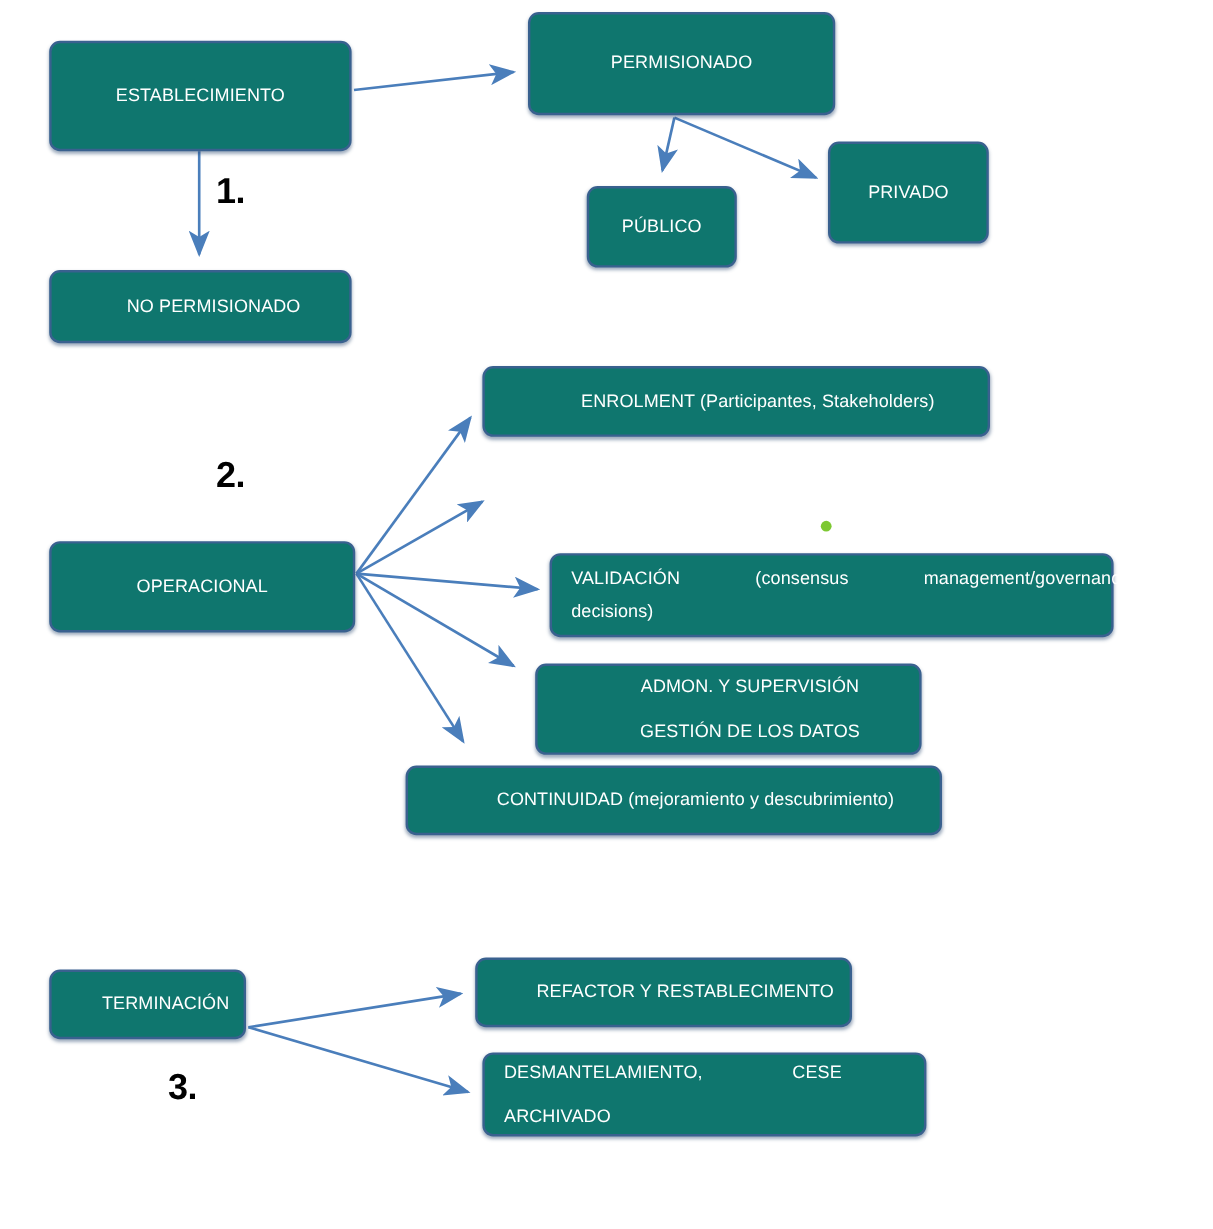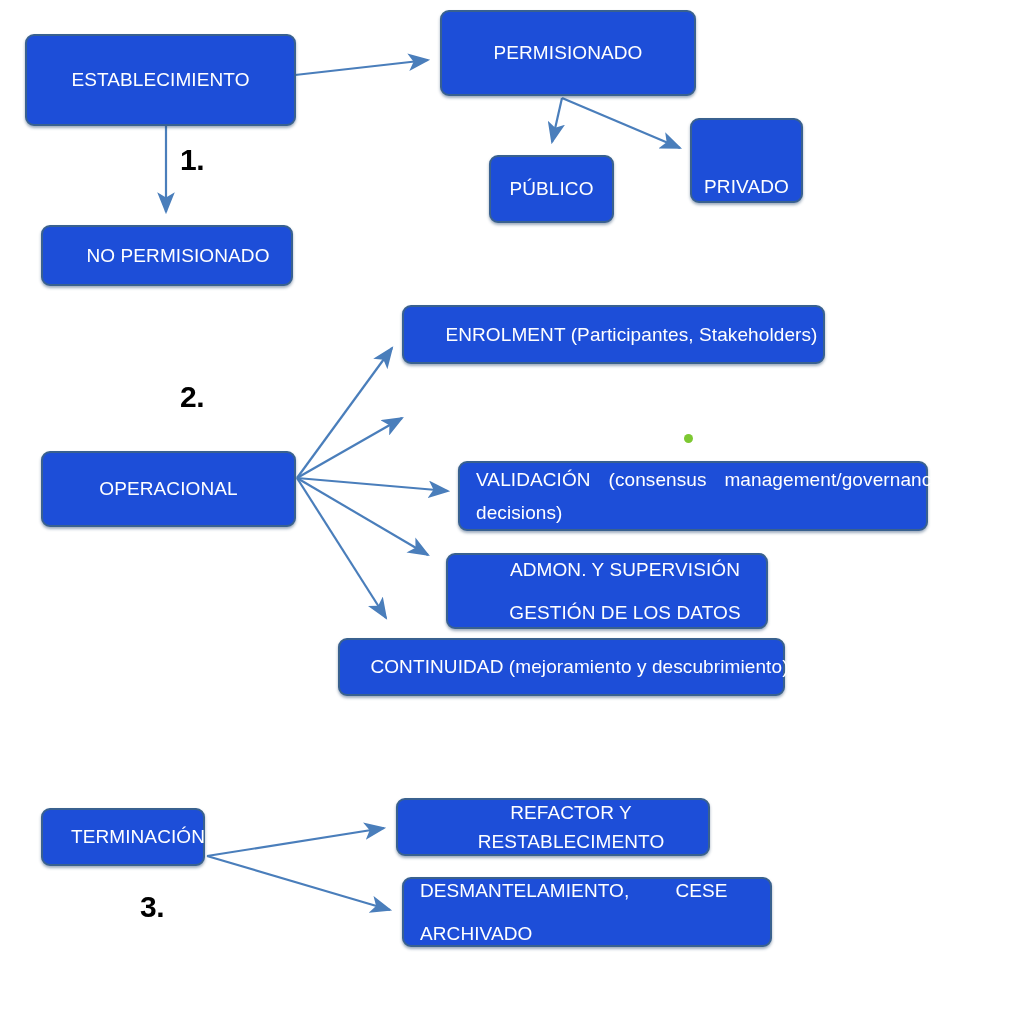--- a/index.html
+++ b/index.html
@@ -13,26 +13,26 @@
   #canvas {
     position: relative;
     width: 1011px;
     height: 1024px;
     background: #ffffff;
     overflow: hidden;
   }
   .node {
     position: absolute;
     box-sizing: border-box;
-    background: #1d4ed8;
+    background: #0f766e;
     border: 2px solid #39618f;
     border-radius: 9px;
     color: #ffffff;
     font-family: "Liberation Sans", sans-serif;
-    font-size: 19px;
+    font-size: 15px;
     line-height: 1.55;
     letter-spacing: 0.1px;
     display: flex;
     flex-direction: column;
     justify-content: center;
     box-shadow: 0 2px 3px rgba(40,70,110,0.45);
   }
   .node .txt {
     display: block;
     width: 100%;
@@ -95,33 +95,33 @@
     <line x1="297" y1="478" x2="402" y2="418" stroke="#4a7ebb" stroke-width="2.2" marker-end="url(#arrowhead)"></line>
     <line x1="297" y1="478" x2="448" y2="491" stroke="#4a7ebb" stroke-width="2.2" marker-end="url(#arrowhead)"></line>
     <line x1="297" y1="478" x2="428" y2="555" stroke="#4a7ebb" stroke-width="2.2" marker-end="url(#arrowhead)"></line>
     <line x1="297" y1="478" x2="386" y2="618" stroke="#4a7ebb" stroke-width="2.2" marker-end="url(#arrowhead)"></line>
 
     <line x1="207" y1="856" x2="384" y2="828" stroke="#4a7ebb" stroke-width="2.2" marker-end="url(#arrowhead)"></line>
 
     <line x1="207" y1="856" x2="390" y2="910" stroke="#4a7ebb" stroke-width="2.2" marker-end="url(#arrowhead)"></line>
   </svg>
 
-  <div class="node center" style="left:25px; top:34px; width:271px; height:92px;">
+  <div class="node center" style="left:41px; top:34px; width:252px; height:92px;">
     <span class="txt">ESTABLECIMIENTO</span>
   </div>
 
   <div class="node center" style="left:440px; top:10px; width:256px; height:86px;">
     <span class="txt">PERMISIONADO</span>
   </div>
 
   <div class="node center" style="left:489px; top:155px; width:125px; height:68px;">
     <span class="txt">PÚBLICO</span>
   </div>
 
-  <div class="node center" style="left:690px; top:118px; width:113px; height:85px;justify-content:flex-end;">
+  <div class="node center" style="left:690px; top:118px; width:134px; height:85px;">
     <span class="txt">PRIVADO</span>
   </div>
 
   <div class="node center" style="left:41px; top:225px; width:252px; height:61px;padding-left:22px;">
     <span class="txt">NO PERMISIONADO</span>
   </div>
 
   <div class="node center" style="left:41px; top:451px; width:255px; height:76px;">
     <span class="txt">OPERACIONAL</span>
   </div>

